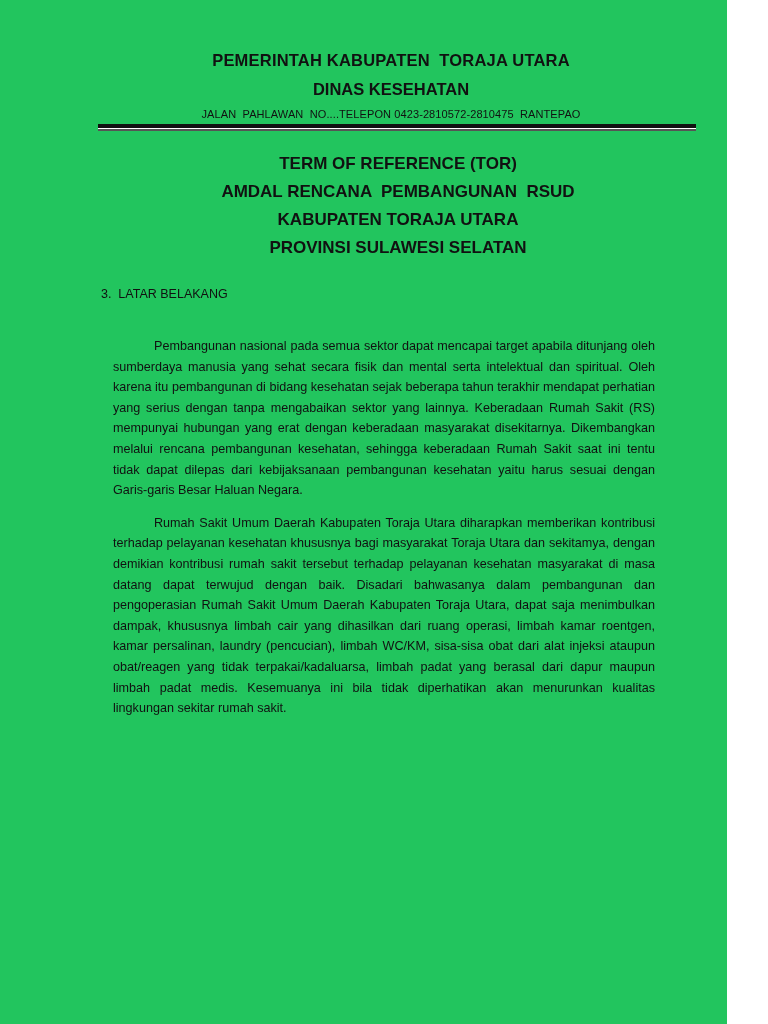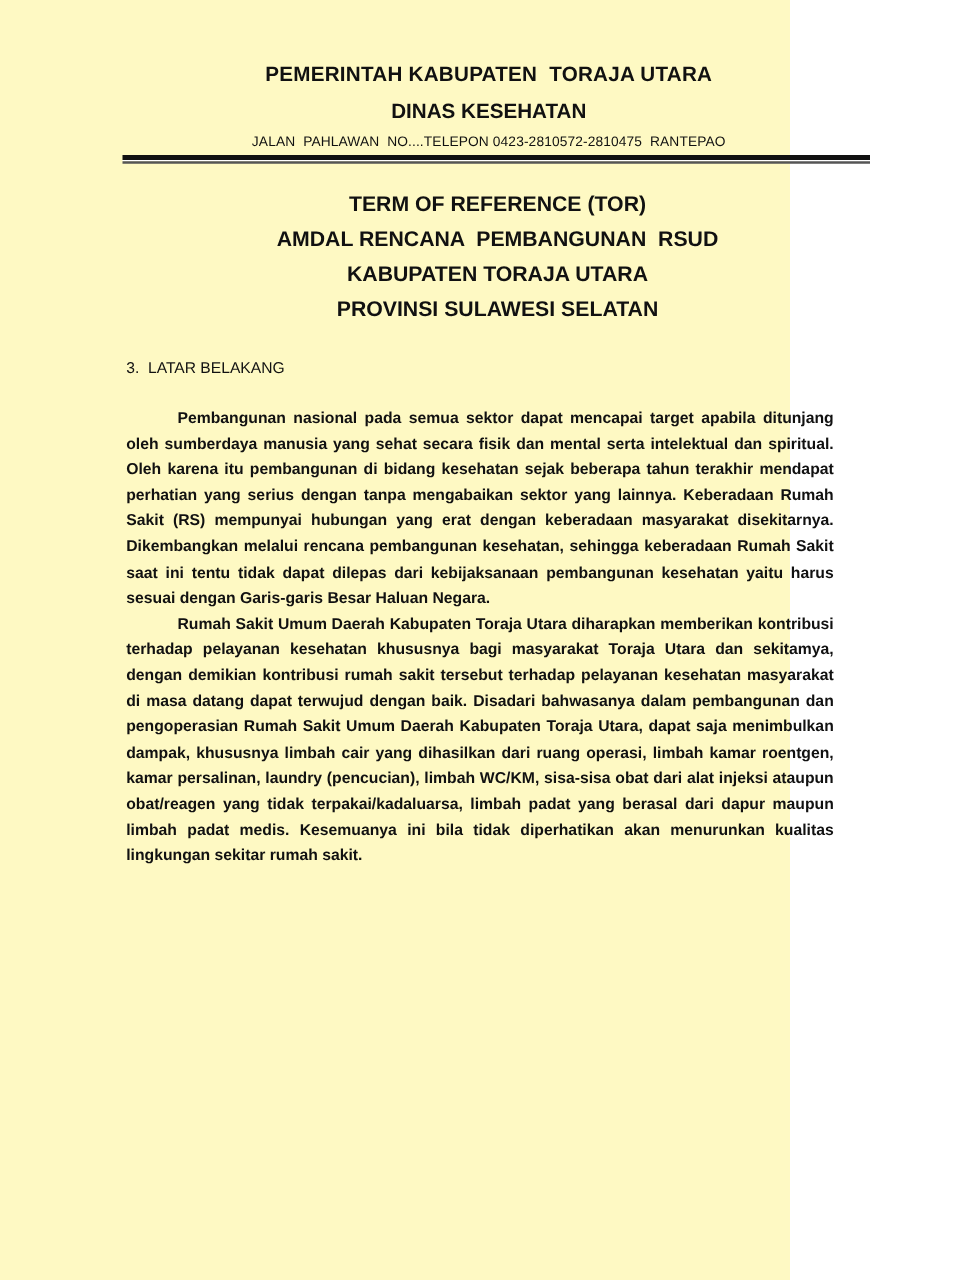--- a/index.html
+++ b/index.html
@@ -11,22 +11,22 @@
       width: 768px;
       height: 1024px;
       position: relative;
       overflow: hidden;
       font-family: "Liberation Sans", "DejaVu Sans", sans-serif;
       color: #111111;
     }
     .page {
       position: absolute;
       left: 0; top: 0;
-      width: 632px; height: 1024px;
-      background: #fef9c3;
+      width: 727px; height: 1024px;
+      background: #22c55e;
     }
     .letterhead {
       position: absolute;
       left: 0; top: 48px;
       width: 782px;
       text-align: center;
     }
     .lh-line1 {
       font-size: 16.5px;
       font-weight: bold;
@@ -88,23 +88,22 @@
     .body-text {
       position: absolute;
       left: 101px;
       top: 324px;
       width: 566px;
       font-size: 12.6px;
       line-height: 20.6px;
       text-align: justify;
     }
     .body-text p {
-      margin: 0;
+      margin: 12px;
       text-indent: 41px;
-      font-weight: bold;
     }
   </style>
 </head>
 <body>
 
 <div class="page">
 
   <div class="letterhead">
     <div class="lh-line1">PEMERINTAH KABUPATEN  TORAJA UTARA</div>
     <div class="lh-line2">DINAS KESEHATAN</div>

